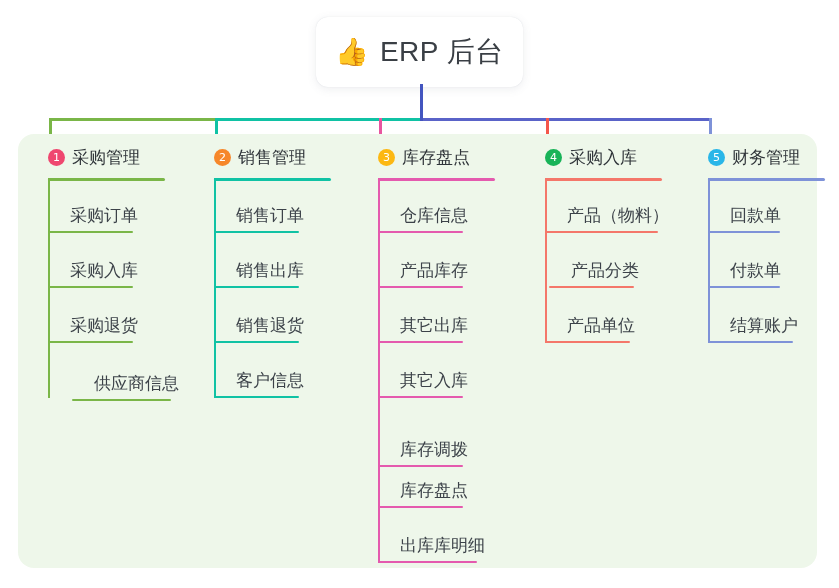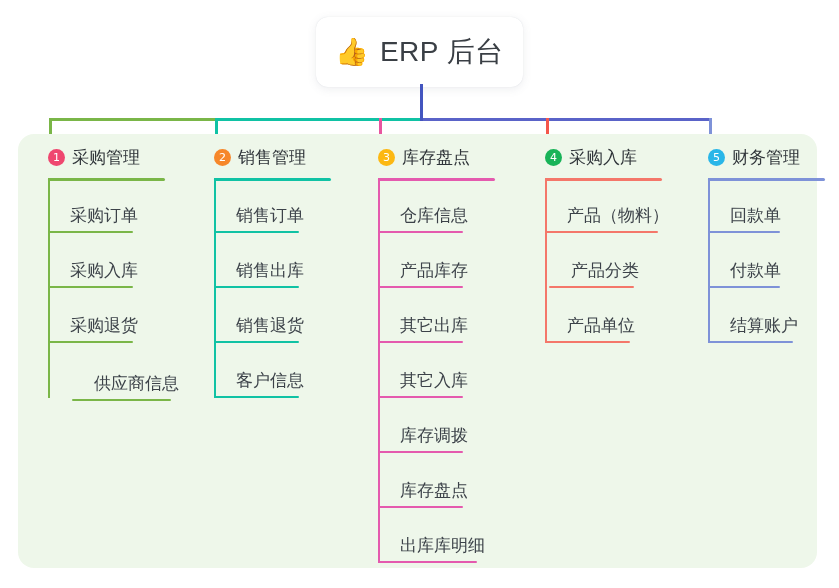--- a/index.html
+++ b/index.html
@@ -216,21 +216,21 @@
             <div class="leaf-rule" style="width: 85px; background: rgb(228, 90, 174);"></div>
           </div>
           <div class="leaf" style="left: 0px; top: 160px; width: 145px; height: 49px;">
             <span class="leaf-label">其它出库</span>
             <div class="leaf-rule" style="width: 85px; background: rgb(228, 90, 174);"></div>
           </div>
           <div class="leaf" style="left: 0px; top: 215px; width: 145px; height: 49px;">
             <span class="leaf-label">其它入库</span>
             <div class="leaf-rule" style="width: 85px; background: rgb(228, 90, 174);"></div>
           </div>
-          <div class="leaf" style="left: 0px; top: 270px; width: 145px; height: 49px;">
+          <div class="leaf" style="left: 0px; top: 284px; width: 145px; height: 49px;">
             <span class="leaf-label">库存调拨</span>
             <div class="leaf-rule" style="width: 85px; background: rgb(228, 90, 174);"></div>
           </div>
           <div class="leaf" style="left: 0px; top: 325px; width: 145px; height: 49px;">
             <span class="leaf-label">库存盘点</span>
             <div class="leaf-rule" style="width: 85px; background: rgb(228, 90, 174);"></div>
           </div>
           <div class="leaf" style="left: 0px; top: 380px; width: 145px; height: 49px;">
             <span class="leaf-label">出库库明细</span>
             <div class="leaf-rule" style="width: 99px; background: rgb(228, 90, 174);"></div>

